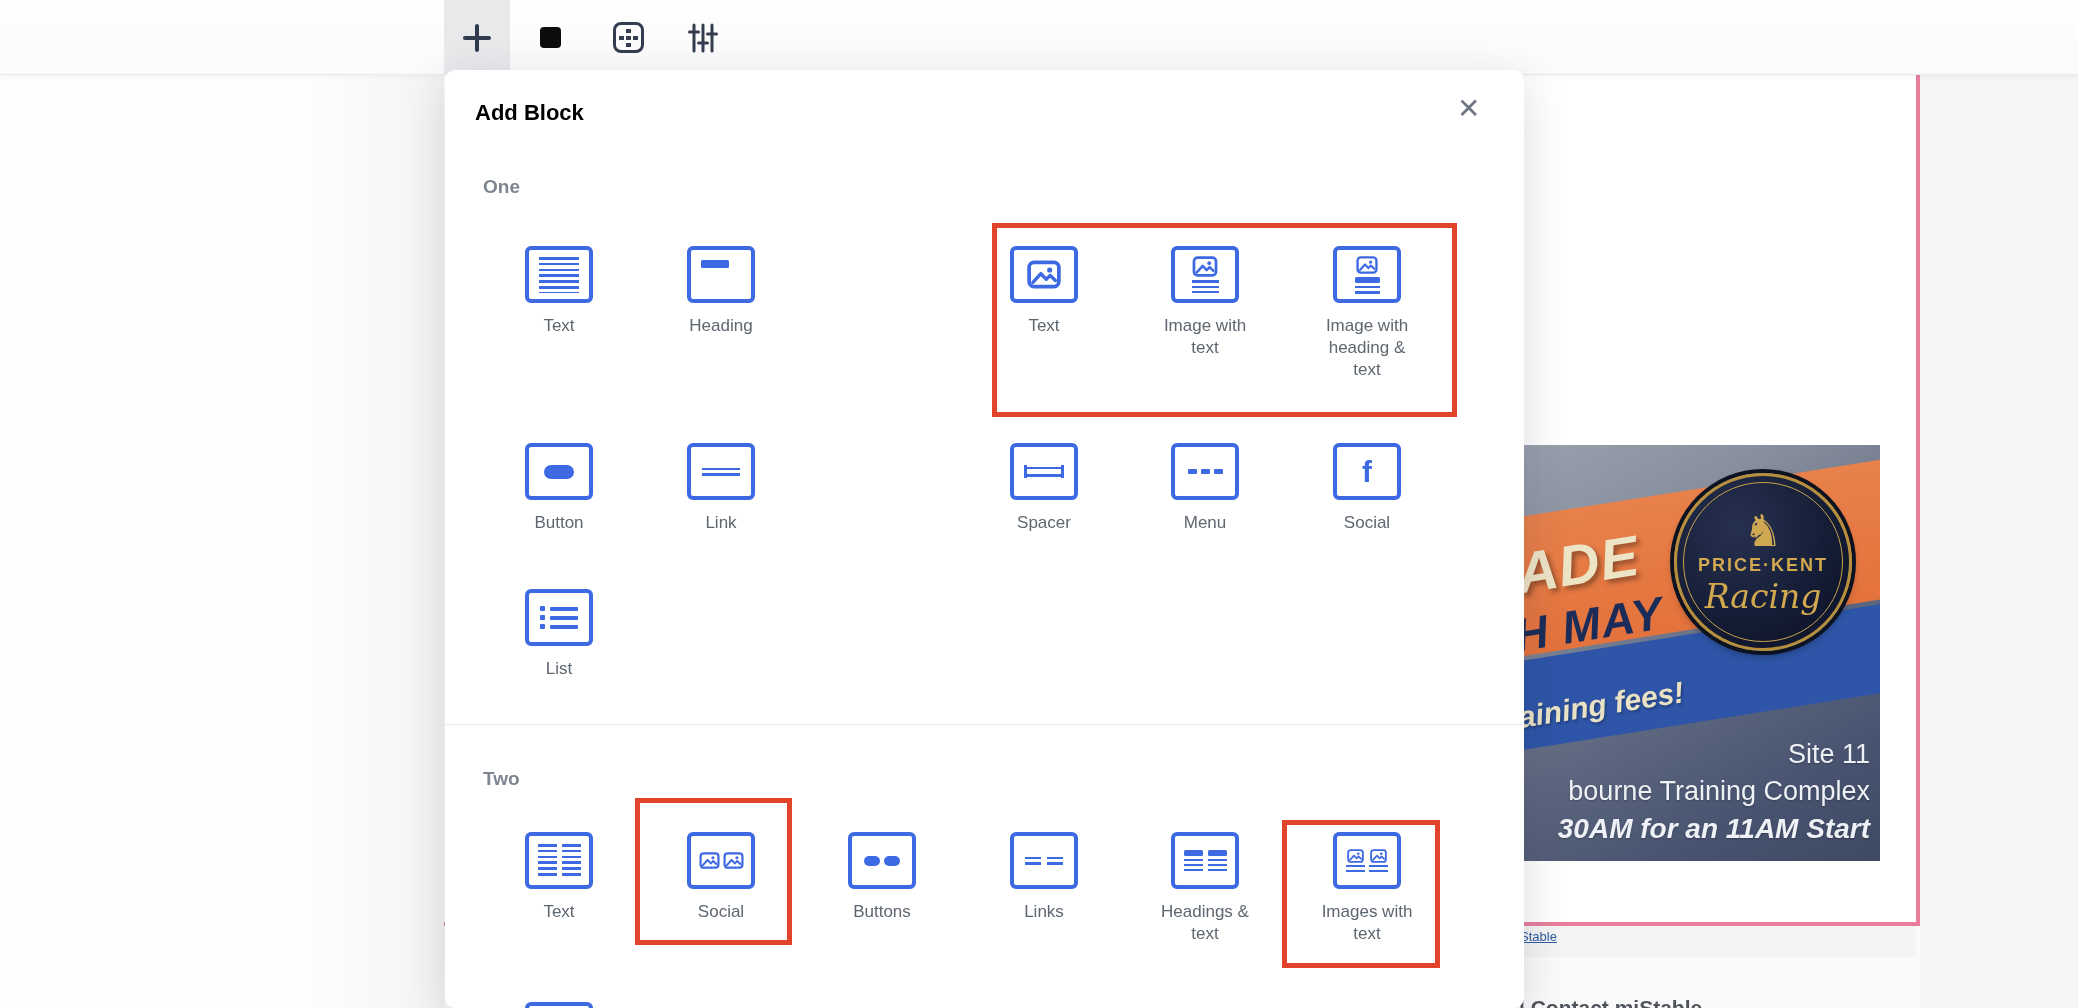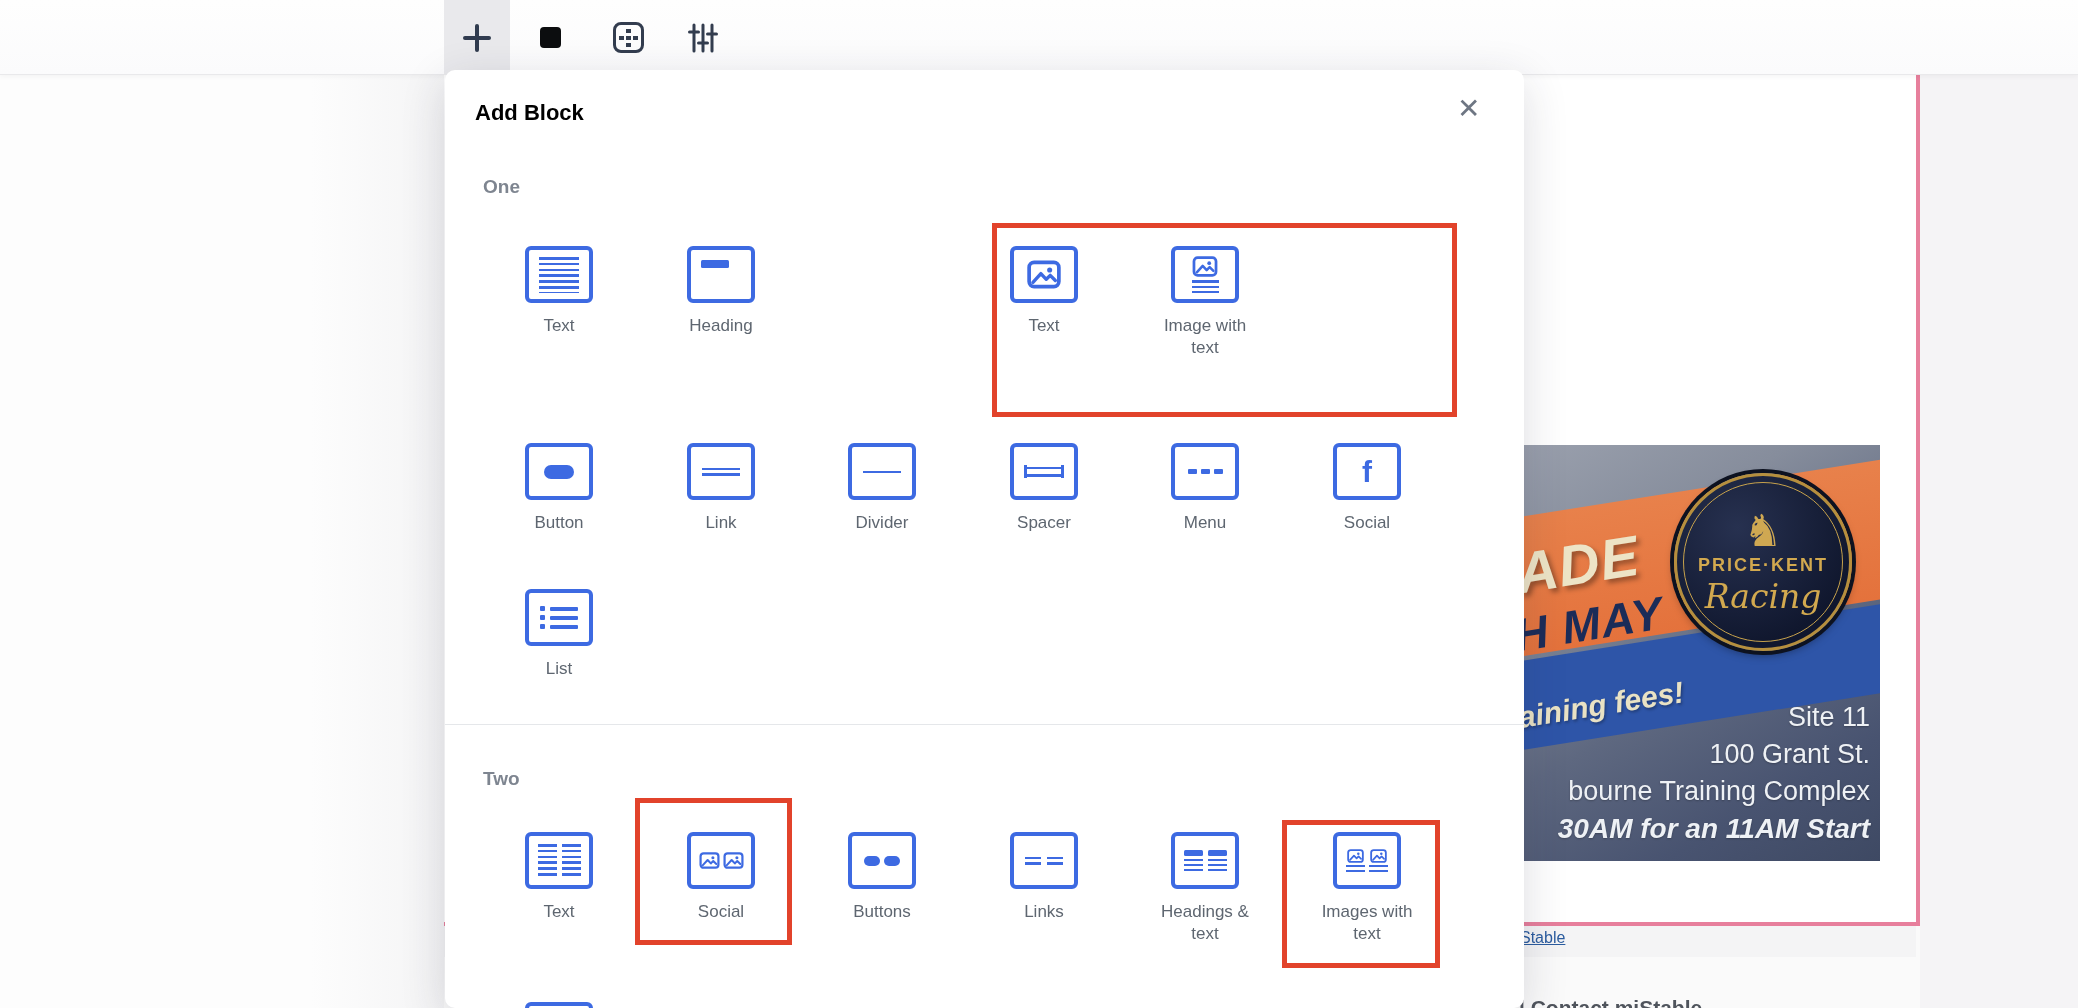--- a/index.html
+++ b/index.html
@@ -40,21 +40,21 @@
   .gridico i:nth-child(5){left:10.5px;top:17.5px;}
 
   
   .left-panel{position:absolute;left:0;top:75px;width:444px;height:933px;
     background:linear-gradient(to right,#fdfdfd 70%,#f4f4f5);}
   .canvas{position:absolute;left:444px;top:75px;width:1472px;height:847px;background:#fff;}
   .pink-v{position:absolute;left:1916px;top:75px;width:4px;height:851px;background:var(--border-pink);}
   .pink-h{position:absolute;left:444px;top:922px;width:1476px;height:4px;background:var(--border-pink);}
   .right-gutter{position:absolute;left:1920px;top:75px;width:158px;height:933px;background:#f5f4f6;}
   .footer-band{position:absolute;left:444px;top:926px;width:1472px;height:31px;background:#f4f4f5;}
-  .stable-link{position:absolute;left:1520px;top:929px;font-size:16px;color:#2b5c9f;text-decoration:underline;cursor:pointer;z-index:5;}
+  .stable-link{position:absolute;left:1520px;top:929px;font-size:13px;color:#2b5c9f;text-decoration:underline;cursor:pointer;z-index:5;}
   .contact-text{position:absolute;left:1519px;top:996px;font-size:21px;font-weight:600;color:#4f545c;z-index:5;white-space:nowrap;}
 
   
   .ad{position:absolute;left:1524px;top:445px;width:356px;height:416px;overflow:hidden;z-index:4;cursor:pointer;
     background:linear-gradient(150deg,#9aa0ad 0%,#868d9c 25%,#5e6880 55%,#485370 80%,#3e4963 100%);}
   .band{position:absolute;left:-40px;width:460px;transform:rotate(-9deg);}
   .band.orange{top:42px;height:138px;background:linear-gradient(#e8814b,#e4723c);}
   .band.blue{top:186px;height:88px;background:#2e55a8;}
   .ad-headline{position:absolute;left:-8px;top:86px;transform:rotate(-9deg);
     font-size:57px;font-weight:900;font-style:italic;color:#ede4c6;letter-spacing:1px;
@@ -178,21 +178,20 @@
   <div class="ad-headline">ADE</div>
   <div class="ad-sub">H MAY</div>
   <div class="ad-tag">aining fees!</div>
   <div class="ad-logo">
     <div class="horse">♞</div>
     <div class="ad-brand">PRICE·KENT</div>
     <div class="ad-script">Racing</div>
   </div>
   <div class="ad-details">
     <div>Site 11</div>
-    <div>100 Grant St.</div>
     <div>bourne Training Complex</div>
     <div class="bold">30AM for an 11AM Start</div>
   </div>
 </div>
 
 <div class="toolbar">
   <div class="tool t-add active">
       <span class="plus"></span>
     </div>
   <div class="tool t-square">
@@ -251,41 +250,47 @@
     <div class="blk i-imgtext">
         <div class="col">
           <svg>
             <use href="#imgGlyph"></use>
           </svg>
           <div class="lines"></div>
         </div>
       </div>
     <div class="lbl">Image with text</div>
   </div>
+  <div class="cell" style="left:847px;top:176px">
+    <div class="blk i-imght">
+        <div class="col">
+          <svg>
+            <use href="#imgGlyph"></use>
+          </svg>
+          <div class="bar"></div>
+          <div class="lines"></div>
+        </div>
+      </div>
+    <div class="lbl">Image with heading &amp; text</div>
+  </div>
 
   <div class="cell" style="left:39px;top:373px">
     <div class="blk i-button">
         <div class="pill"></div>
       </div>
     <div class="lbl">Button</div>
   </div>
   <div class="cell" style="left:201px;top:373px">
     <div class="blk i-link">
         <div class="col">
           <div class="ln"></div>
           <div class="ln"></div>
         </div>
       </div>
     <div class="lbl">Link</div>
-  </div>
-  <div class="cell" style="left:362px;top:373px">
-    <div class="blk i-divider">
-        <div class="ln"></div>
-      </div>
-    <div class="lbl">Divider</div>
   </div>
   <div class="cell" style="left:524px;top:373px">
     <div class="blk i-spacer">
         <div class="sp">
           <i></i>
           <i></i>
         </div>
       </div>
     <div class="lbl">Spacer</div>
   </div>

